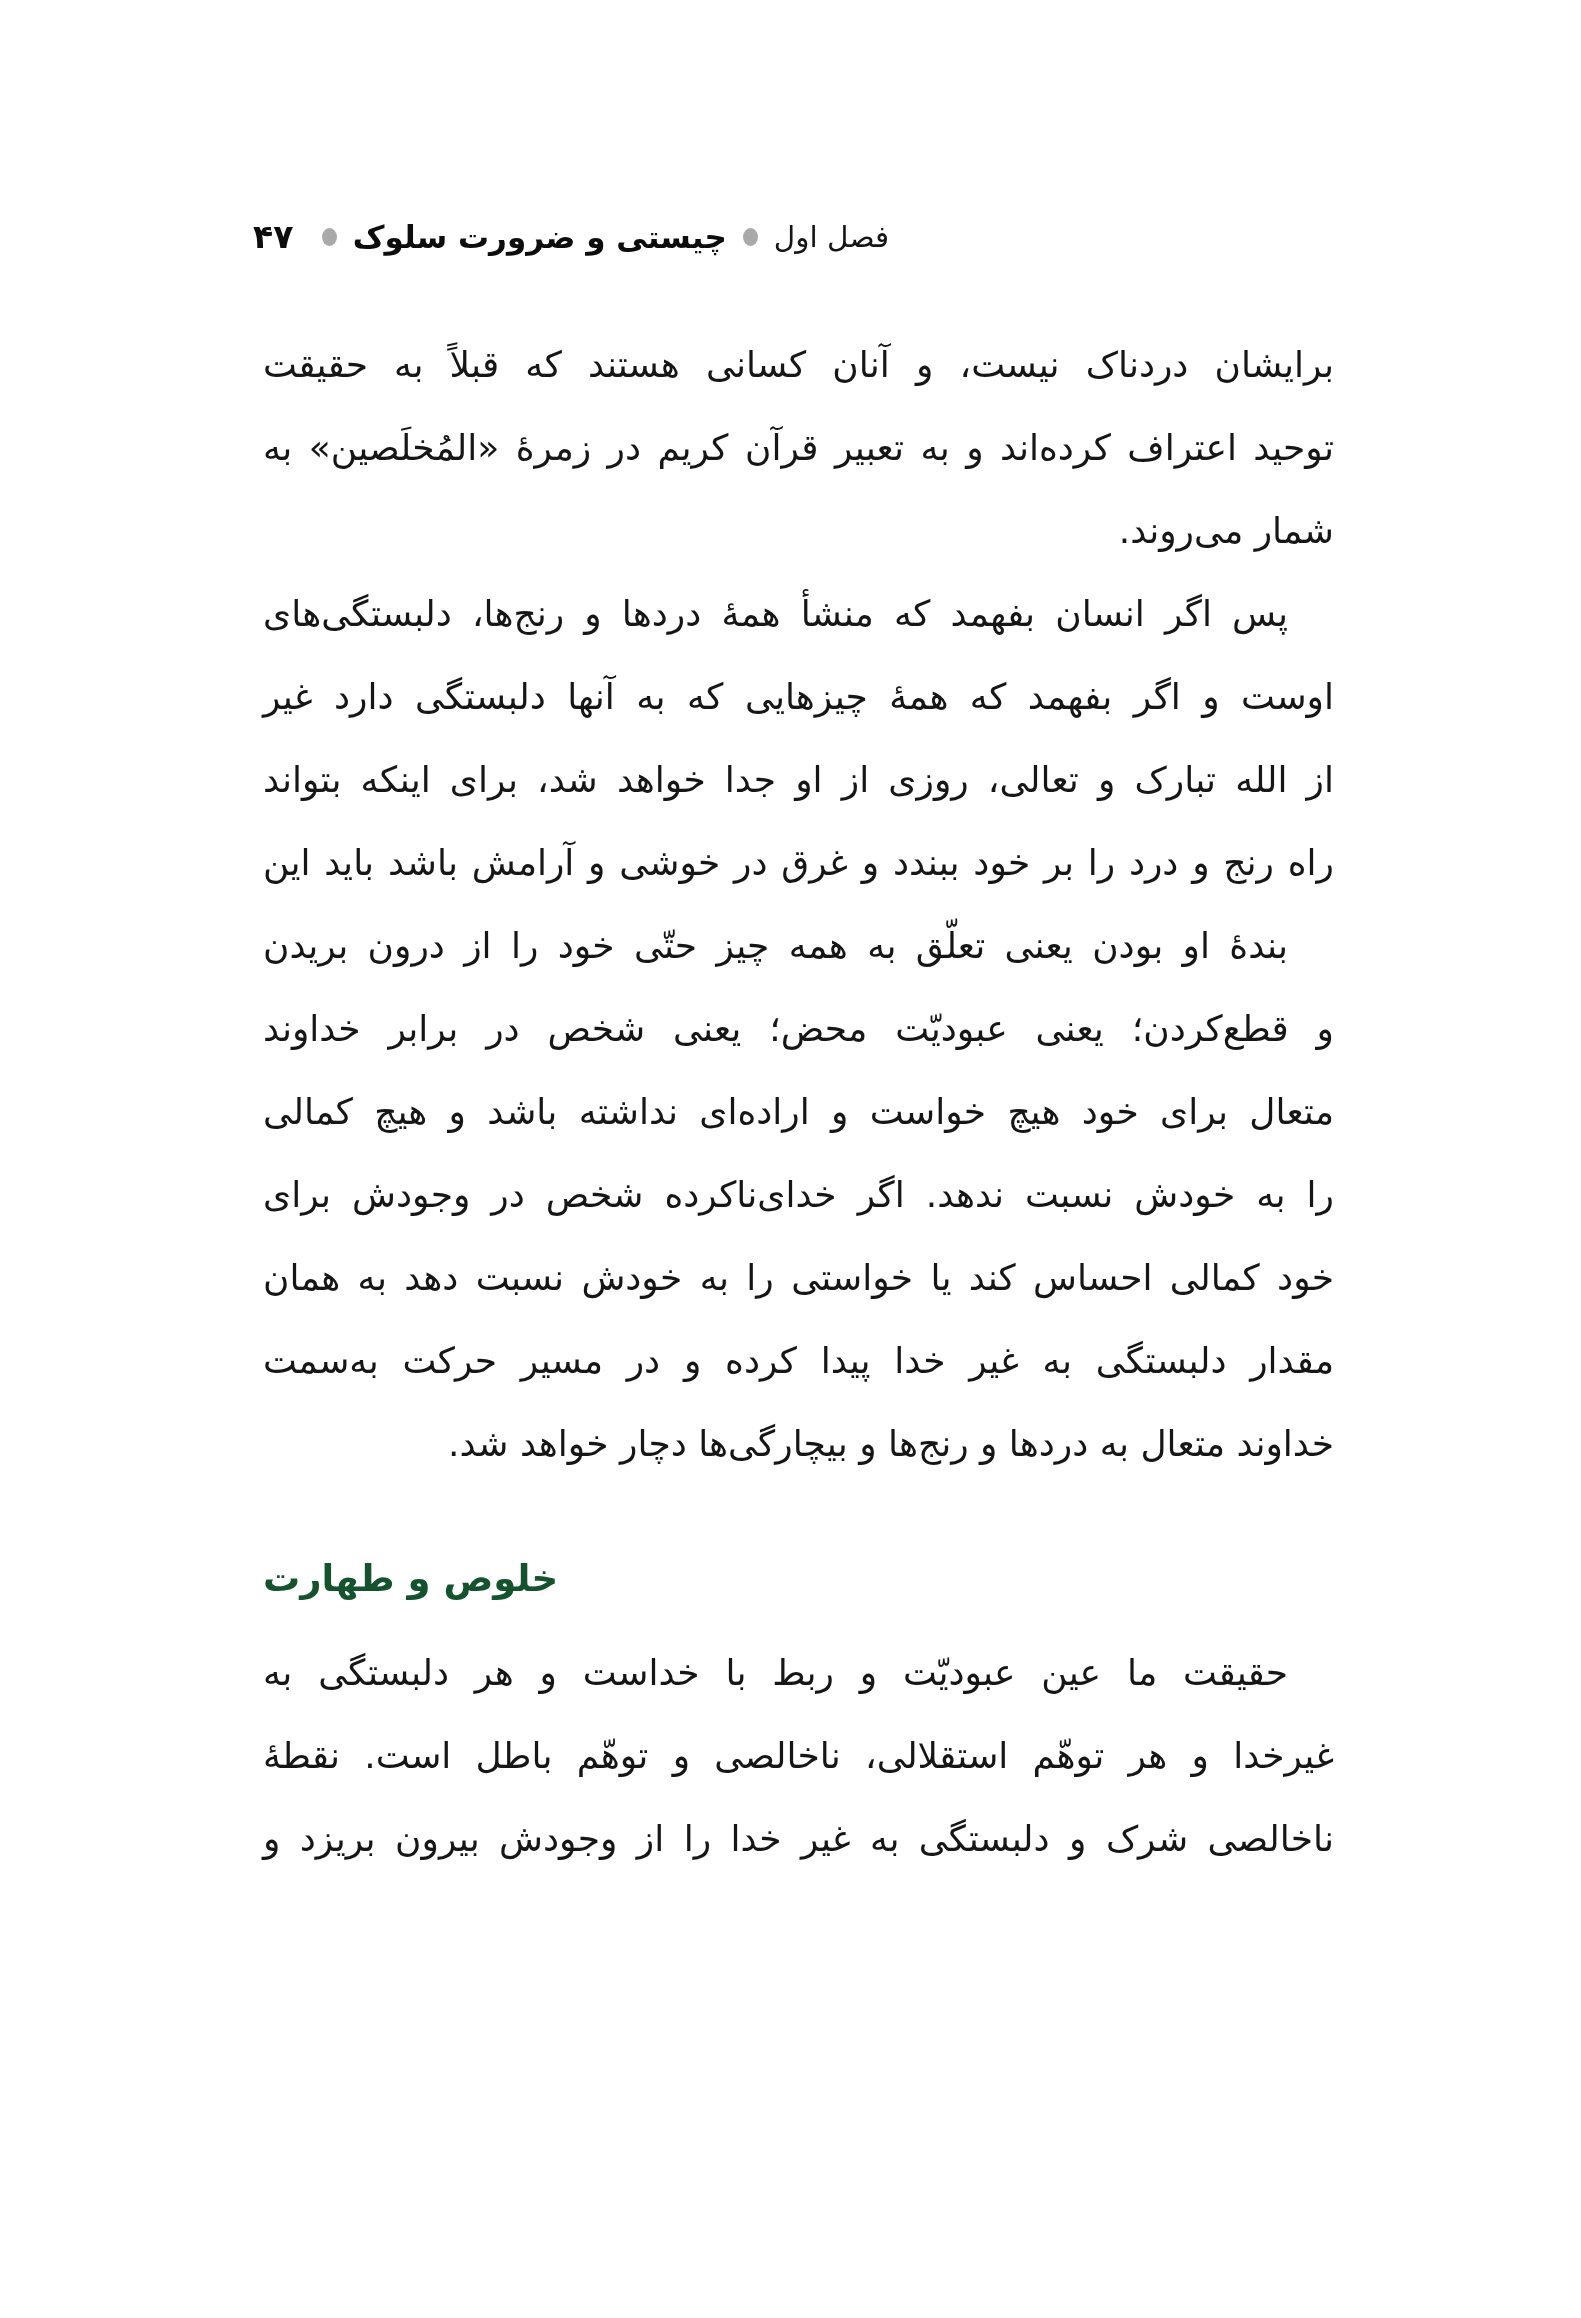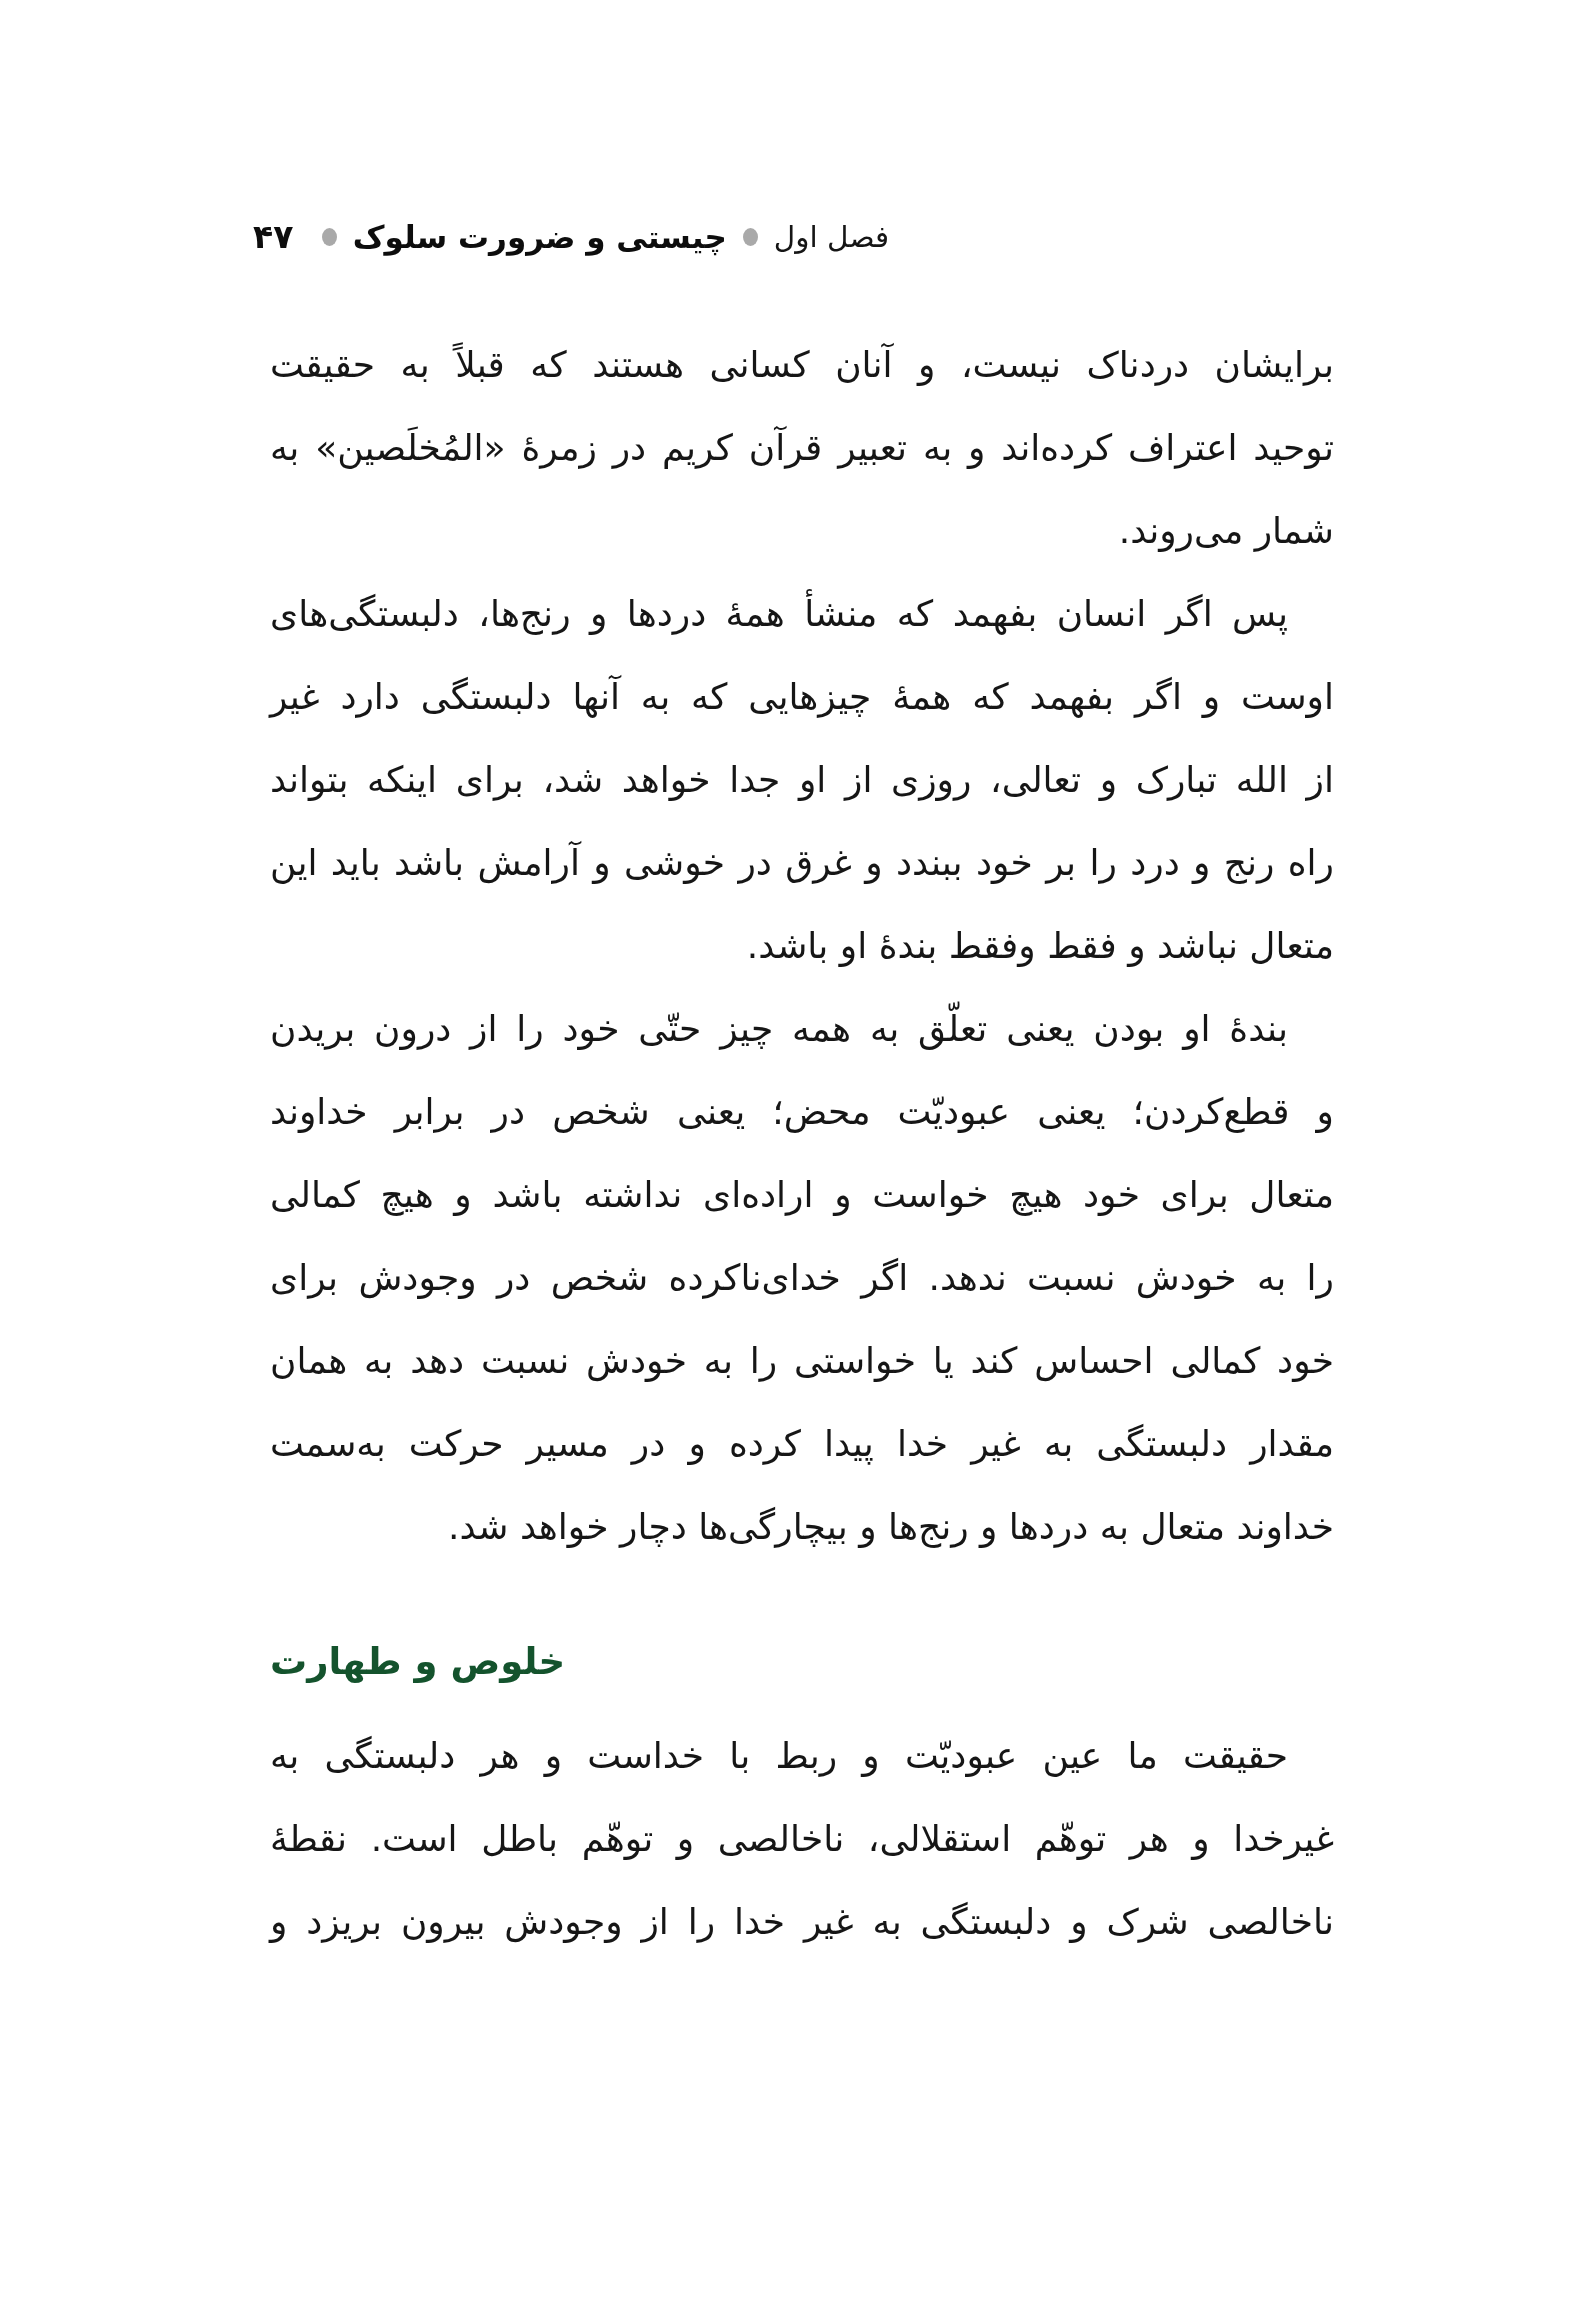--- a/index.html
+++ b/index.html
@@ -51,21 +51,21 @@
   }
   .hdr-page-num {
     font-weight: bold;
     font-size: 33px;
     color: #0d0d0d;
     margin-right: 12.5px;
   }
   .body-text {
     position: absolute;
     top: 323px;
-    left: 270px;
+    left: 263px;
     right: 247px;
   }
   .line {
     direction: rtl;
     font-size: 36px;
     line-height: 83px;
     height: 83px;
     white-space: nowrap;
     text-align: right;
     color: #161616;
@@ -110,21 +110,20 @@
   <div class="body-text">
 
     <div class="line just">برایشان دردناک نیست، و آنان کسانی هستند که قبلاً به حقیقت</div>
     <div class="line just">توحید اعتراف کرده‌اند و به تعبیر قرآن کریم در زمرهٔ «المُخلَصین» به</div>
     <div class="line para-end">شمار می‌روند.</div>
 
     <div class="line just indent">پس اگر انسان بفهمد که منشأ همهٔ دردها و رنج‌ها، دلبستگی‌های</div>
     <div class="line just">اوست و اگر بفهمد که همهٔ چیزهایی که به آنها دلبستگی دارد غیر</div>
     <div class="line just">از الله تبارک و تعالی، روزی از او جدا خواهد شد، برای اینکه بتواند</div>
     <div class="line just">راه رنج و درد را بر خود ببندد و غرق در خوشی و آرامش باشد باید این</div>
-    <div class="line para-end">متعال نباشد و فقط وفقط بندهٔ او باشد.</div>
 
     <div class="line just indent">بندهٔ او بودن یعنی تعلّق به همه چیز حتّی خود را از درون بریدن</div>
     <div class="line just">و قطع‌کردن؛ یعنی عبودیّت محض؛ یعنی شخص در برابر خداوند</div>
     <div class="line just">متعال برای خود هیچ خواست و اراده‌ای نداشته باشد و هیچ کمالی</div>
     <div class="line just">را به خودش نسبت ندهد. اگر خدای‌ناکرده شخص در وجودش برای</div>
     <div class="line just">خود کمالی احساس کند یا خواستی را به خودش نسبت دهد به همان</div>
     <div class="line just">مقدار دلبستگی به غیر خدا پیدا کرده و در مسیر حرکت به‌سمت</div>
     <div class="line para-end">خداوند متعال به دردها و رنج‌ها و بیچارگی‌ها دچار خواهد شد.</div>
 
     <div class="section-heading">خلوص و طهارت</div>

